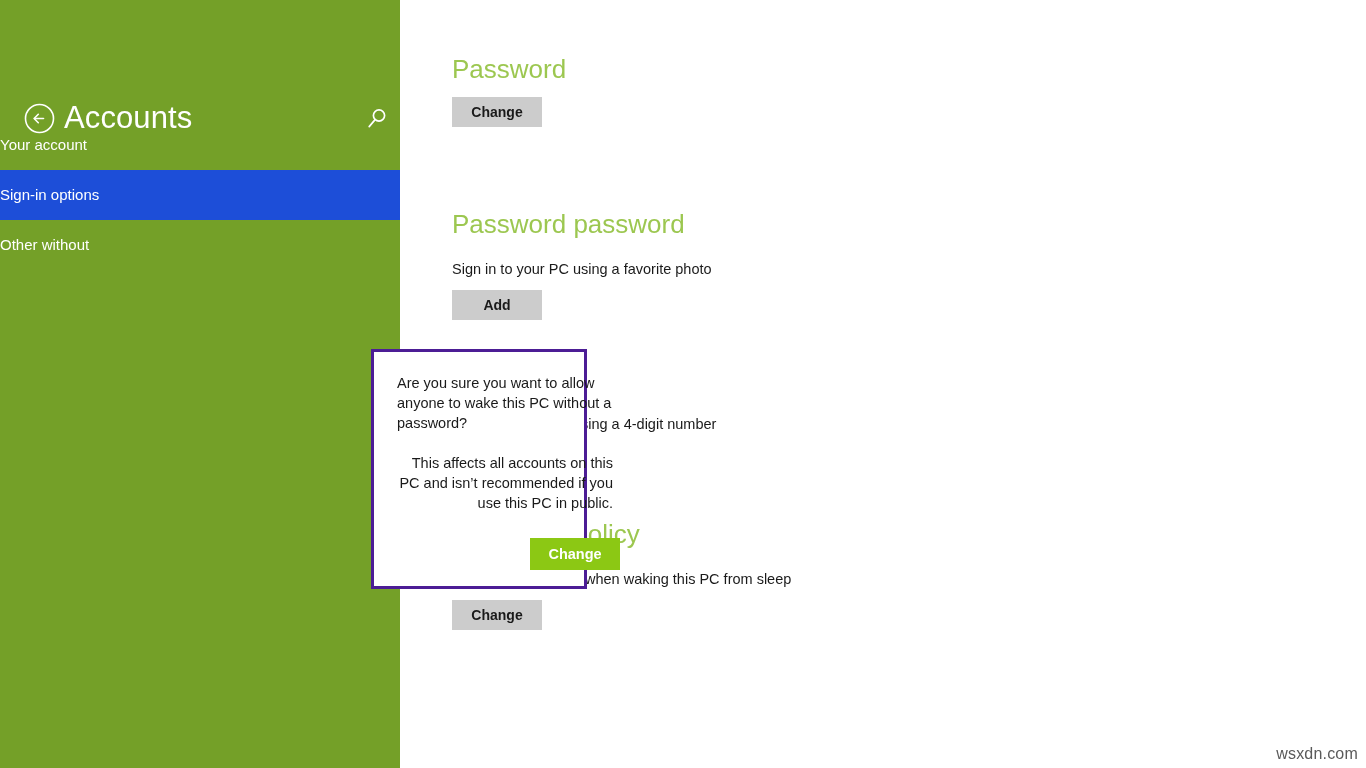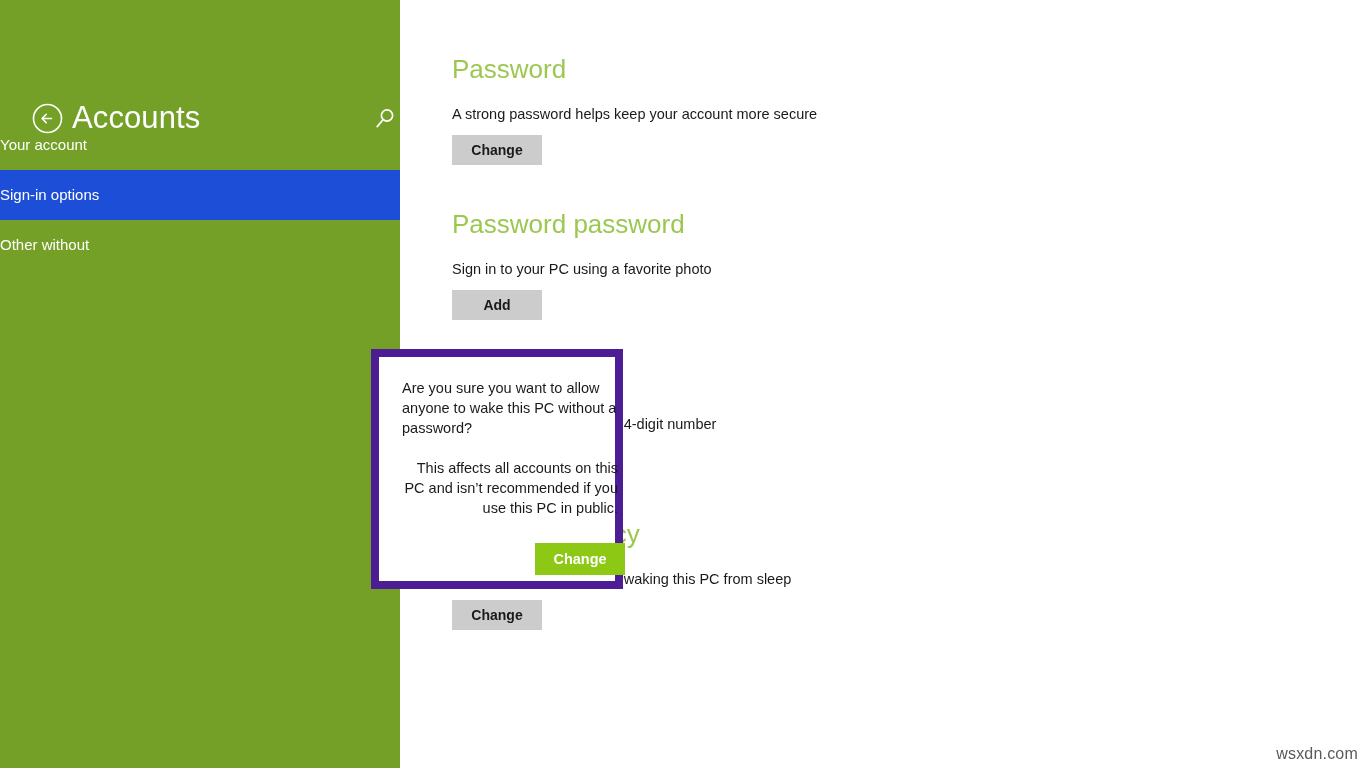--- a/index.html
+++ b/index.html
@@ -23,21 +23,21 @@
   #sidebar {
     position: absolute;
     left: 0; top: 0;
     width: 400px;
     height: 768px;
     background: #74a028;
   }
 
   #sidebar-header {
     position: absolute;
-    left: 12px; top: 48px;
+    left: 4px; top: 48px;
     width: 468px;
     height: 46px;
   }
 
   #back-button {
     position: absolute;
     left: 20px; top: 55px;
     width: 31px; height: 31px;
     cursor: pointer;
   }
@@ -128,24 +128,24 @@
   
   #sec-password        { top: 52px; }
   #sec-picture-password{ top: 207px; }
   #sec-pin             { top: 362px; }
   #sec-sleep           { top: 517px; }
 
   
   #dialog {
     position: absolute;
     left: 371px; top: 349px;
-    width: 252px;
+    width: 216px;
     height: 240px;
     background: #ffffff;
-    border: 8px solid #4c1d95;
+    border: 3px solid #4c1d95;
     z-index: 50;
   }
 
   #dialog-body {
     position: absolute;
     left: 23px; top: 21px;
     width: 216px;
   }
 
   .dialog-para {
@@ -217,21 +217,20 @@
       <div class="nav-item">
         <span>Other without</span>
       </div>
     </div>
   </div>
 
   <div id="content">
 
     <div class="section" id="sec-password">
       <div class="section-heading">Password</div>
-      <div class="section-desc" style="margin-top:18px;">A strong password helps keep your account more secure</div>
       <button class="gray-button">Change</button>
     </div>
 
     <div class="section" id="sec-picture-password">
       <div class="section-heading">Password password</div>
       <div class="section-desc" style="margin-top:18px;">Sign in to your PC using a favorite photo</div>
       <button class="gray-button">Add</button>
     </div>
 
     <div class="section" id="sec-pin">

